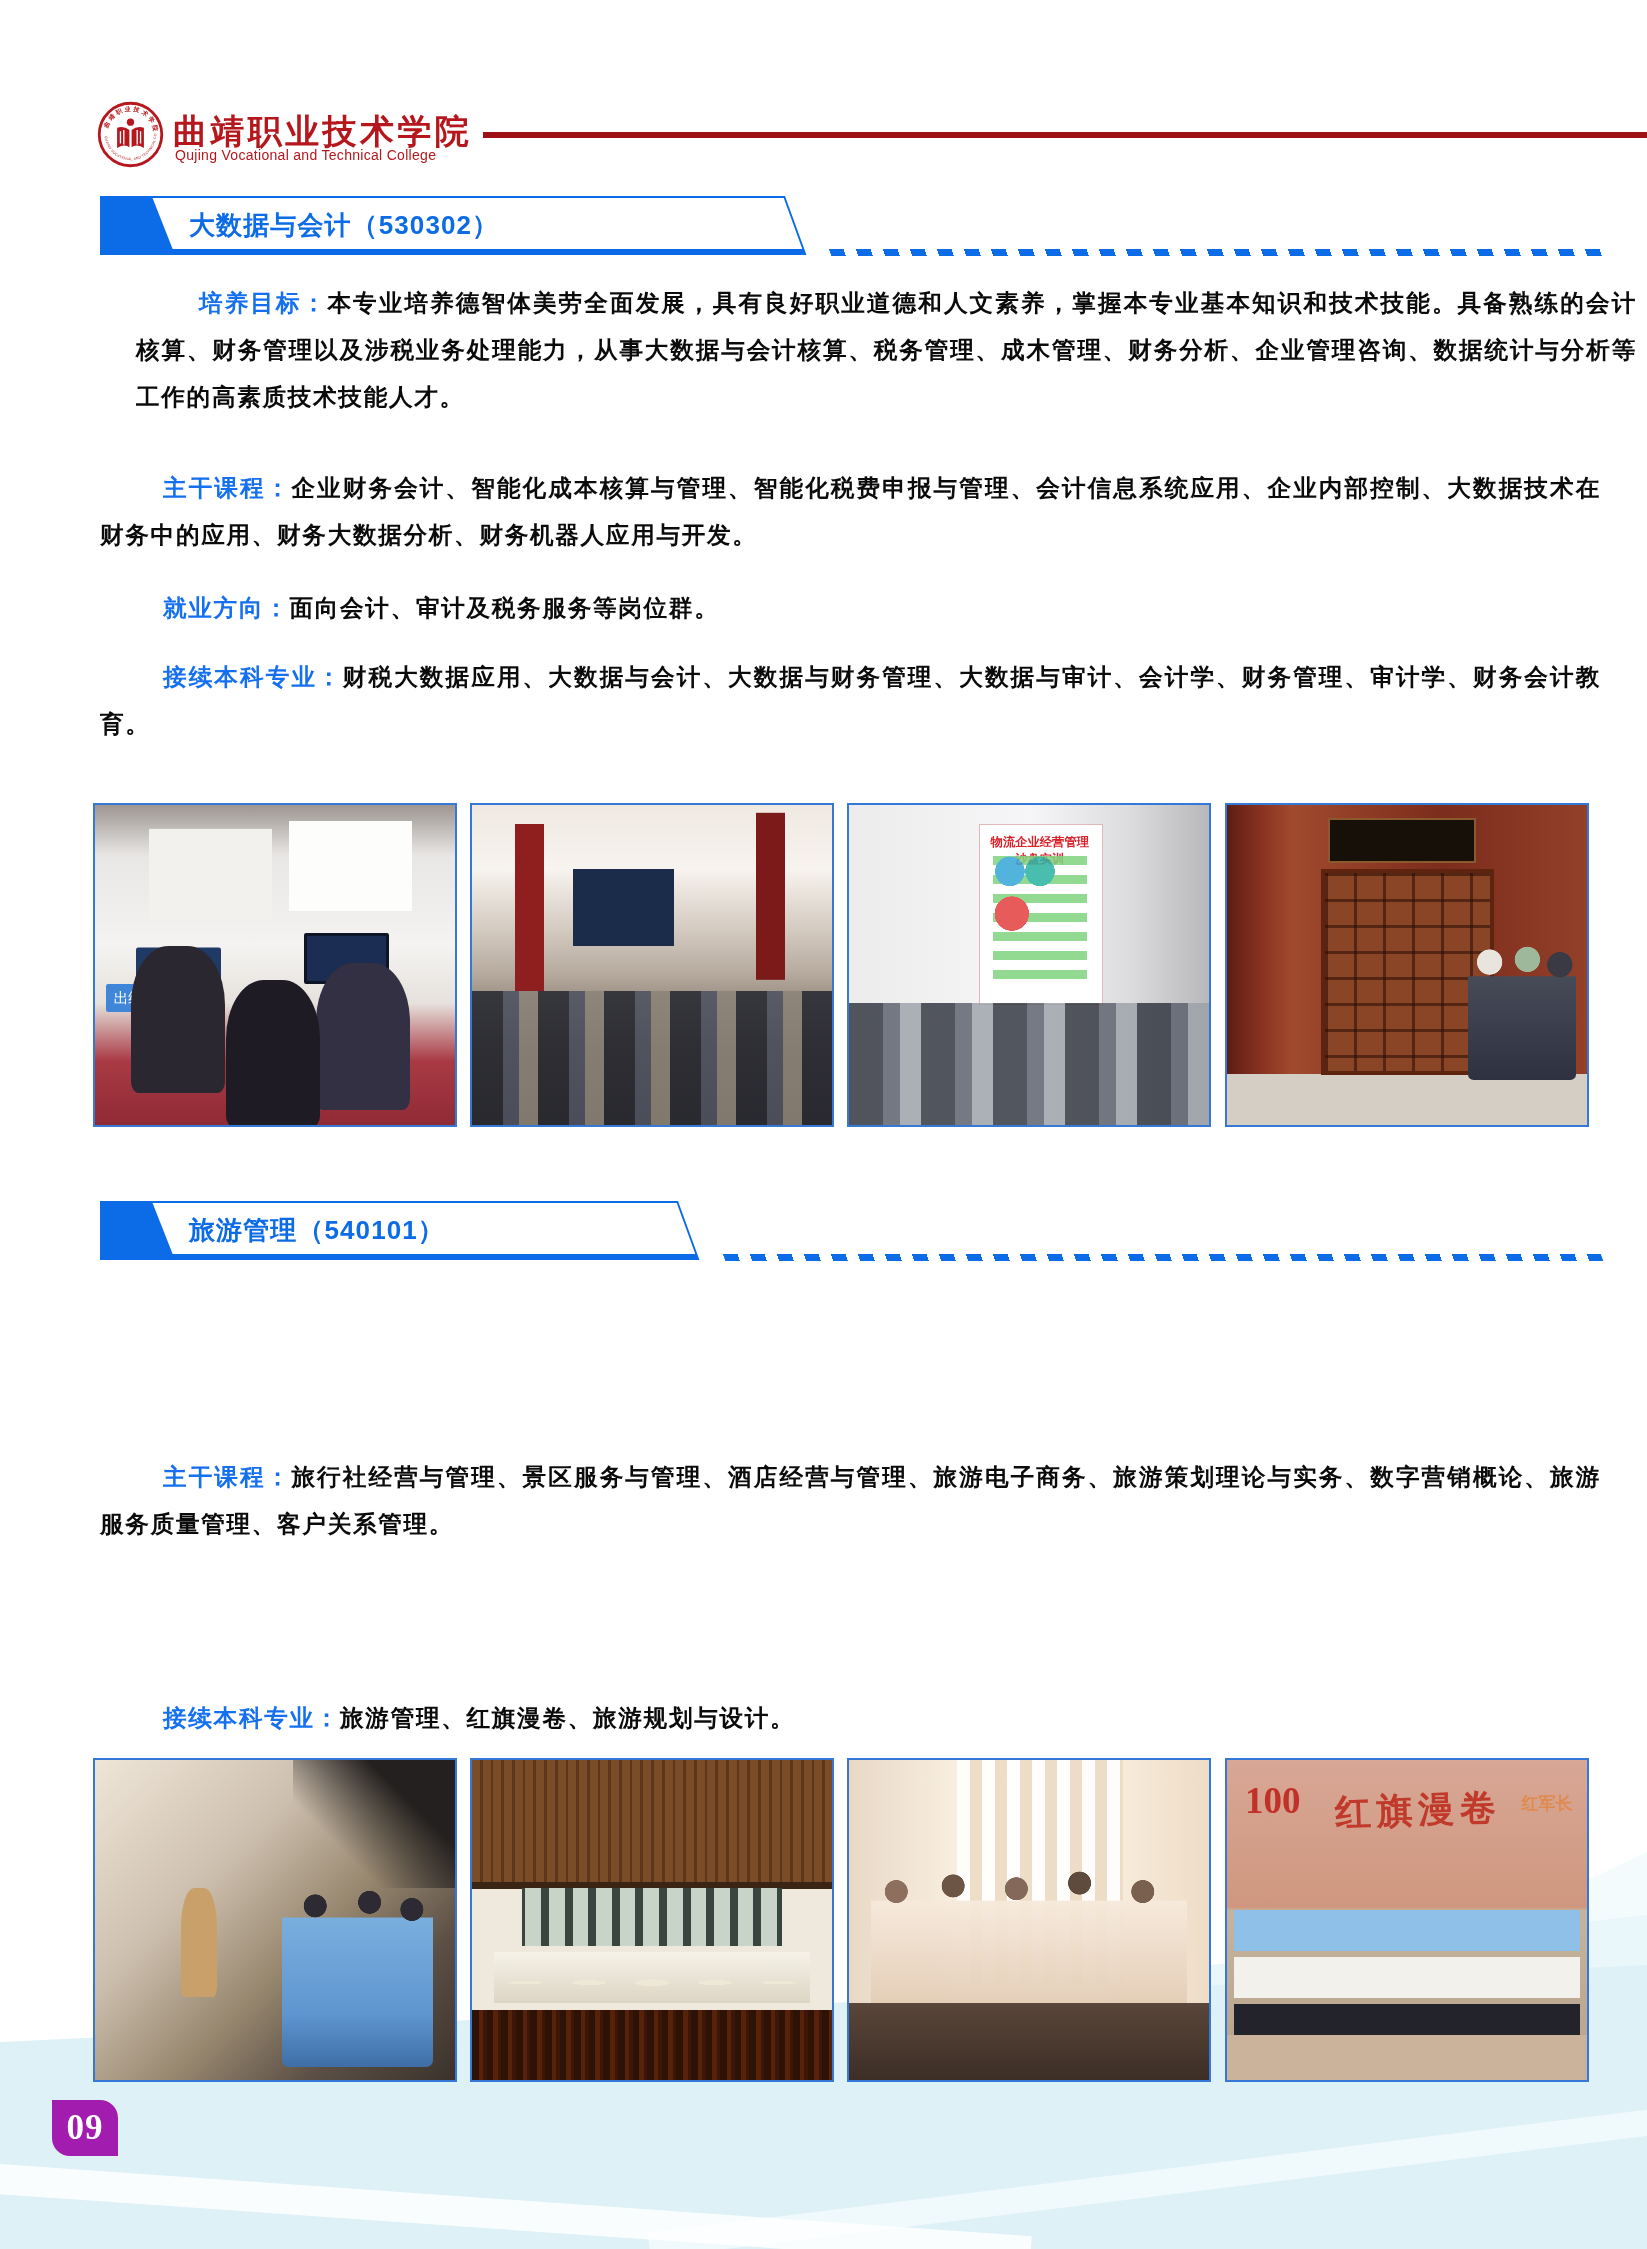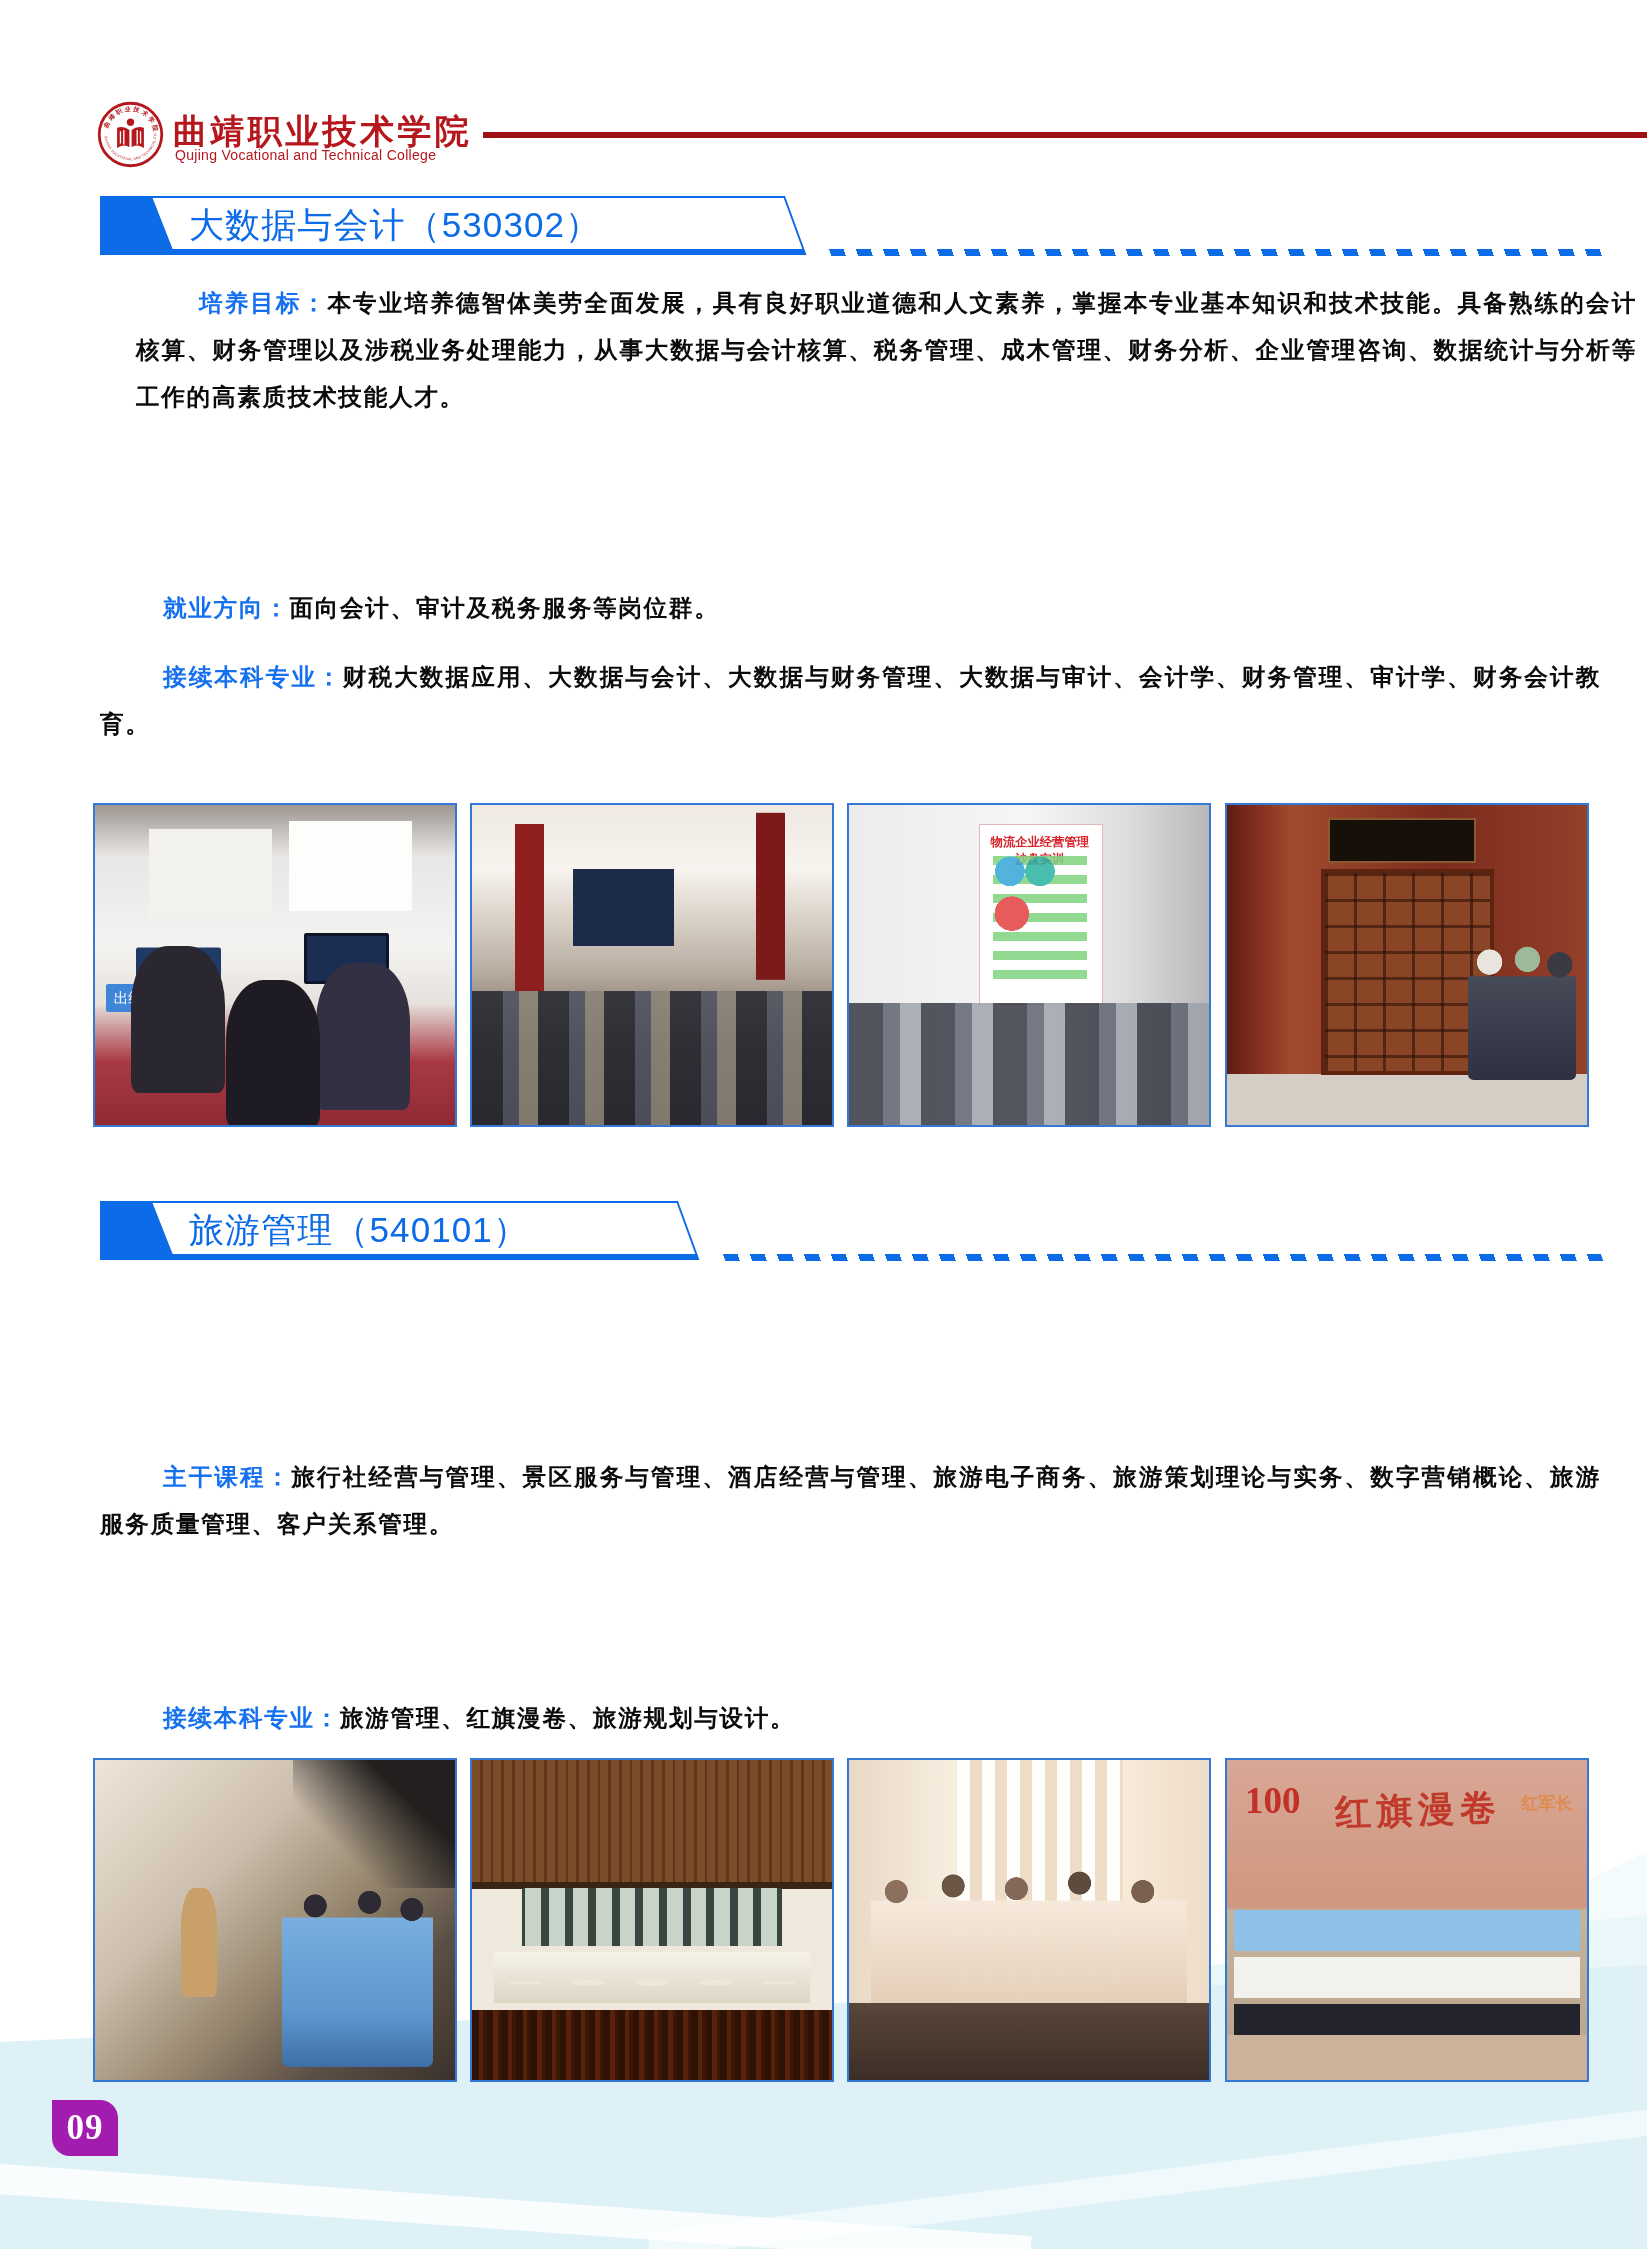--- a/index.html
+++ b/index.html
@@ -23,21 +23,21 @@
   .banner .outline{
     position:absolute;left:0;top:0;height:100%;background:#fff;box-sizing:border-box;
     border:2.8px solid #0c6be6;border-bottom-width:6.2px;
     transform:skewX(20deg);transform-origin:top left;
   }
   .banner .solid{
     position:absolute;left:0;top:0;width:75px;height:59px;background:#0c6be6;
     clip-path:polygon(0 0,69% 0,100% 100%,0 100%);
   }
   .banner .title{
-    position:absolute;left:89px;top:0;line-height:58px;font-size:35px;font-weight:normal;
+    position:absolute;left:89px;top:0;line-height:58px;font-size:26px;font-weight:bold;
     color:#0c6be6;letter-spacing:1.1px;white-space:nowrap;
   }
   .banner .dashes{
     position:absolute;top:53px;height:6.7px;
     background:repeating-linear-gradient(90deg,#0c6be6 0 14.6px,transparent 14.6px 27px);
     transform:skewX(20deg);
   }
   #banner-1{top:196px;} #banner-1 .outline{width:685px;} #banner-1 .dashes{left:730px;width:772px;}
   #banner-2{top:1201px;} #banner-2 .outline{width:578px;} #banner-2 .dashes{left:624px;width:878px;}
 
@@ -222,20 +222,21 @@
   <div class="f-stripe1"></div>
 
   <div class="banner" id="banner-1">
     <div class="outline"></div>
     <div class="solid"></div>
     <div class="title">大数据与会计（530302）</div>
     <div class="dashes"></div>
   </div>
 
   <p class="para" id="s1p1"><span class="label">培养目标：</span><span>本专业培养德智体美劳全面发展，具有良好职业道德和人文素养，掌握本专业基本知识和技术技能。具备熟练的会计核算、财务管理以及涉税业务处理能力，从事大数据与会计核算、税务管理、成木管理、财务分析、企业管理咨询、数据统计与分析等工作的高素质技术技能人才。</span></p>
+  <p class="para" id="s1p2"><span class="label">主干课程：</span><span>企业财务会计、智能化成本核算与管理、智能化税费申报与管理、会计信息系统应用、企业内部控制、大数据技术在财务中的应用、财务大数据分析、财务机器人应用与开发。</span></p>
   <p class="para" id="s1p3"><span class="label">就业方向：</span><span>面向会计、审计及税务服务等岗位群。</span></p>
   <p class="para" id="s1p4"><span class="label">接续本科专业：</span><span>财税大数据应用、大数据与会计、大数据与财务管理、大数据与审计、会计学、财务管理、审计学、财务会计教育。</span></p>
 
   <div class="photo row1 c1 p11">
     <div class="d sign">出纳岗</div>
     <div class="d monitor"></div>
   </div>
   <div class="photo row1 c2 p12">
     <div class="d desks"></div>
   </div>

